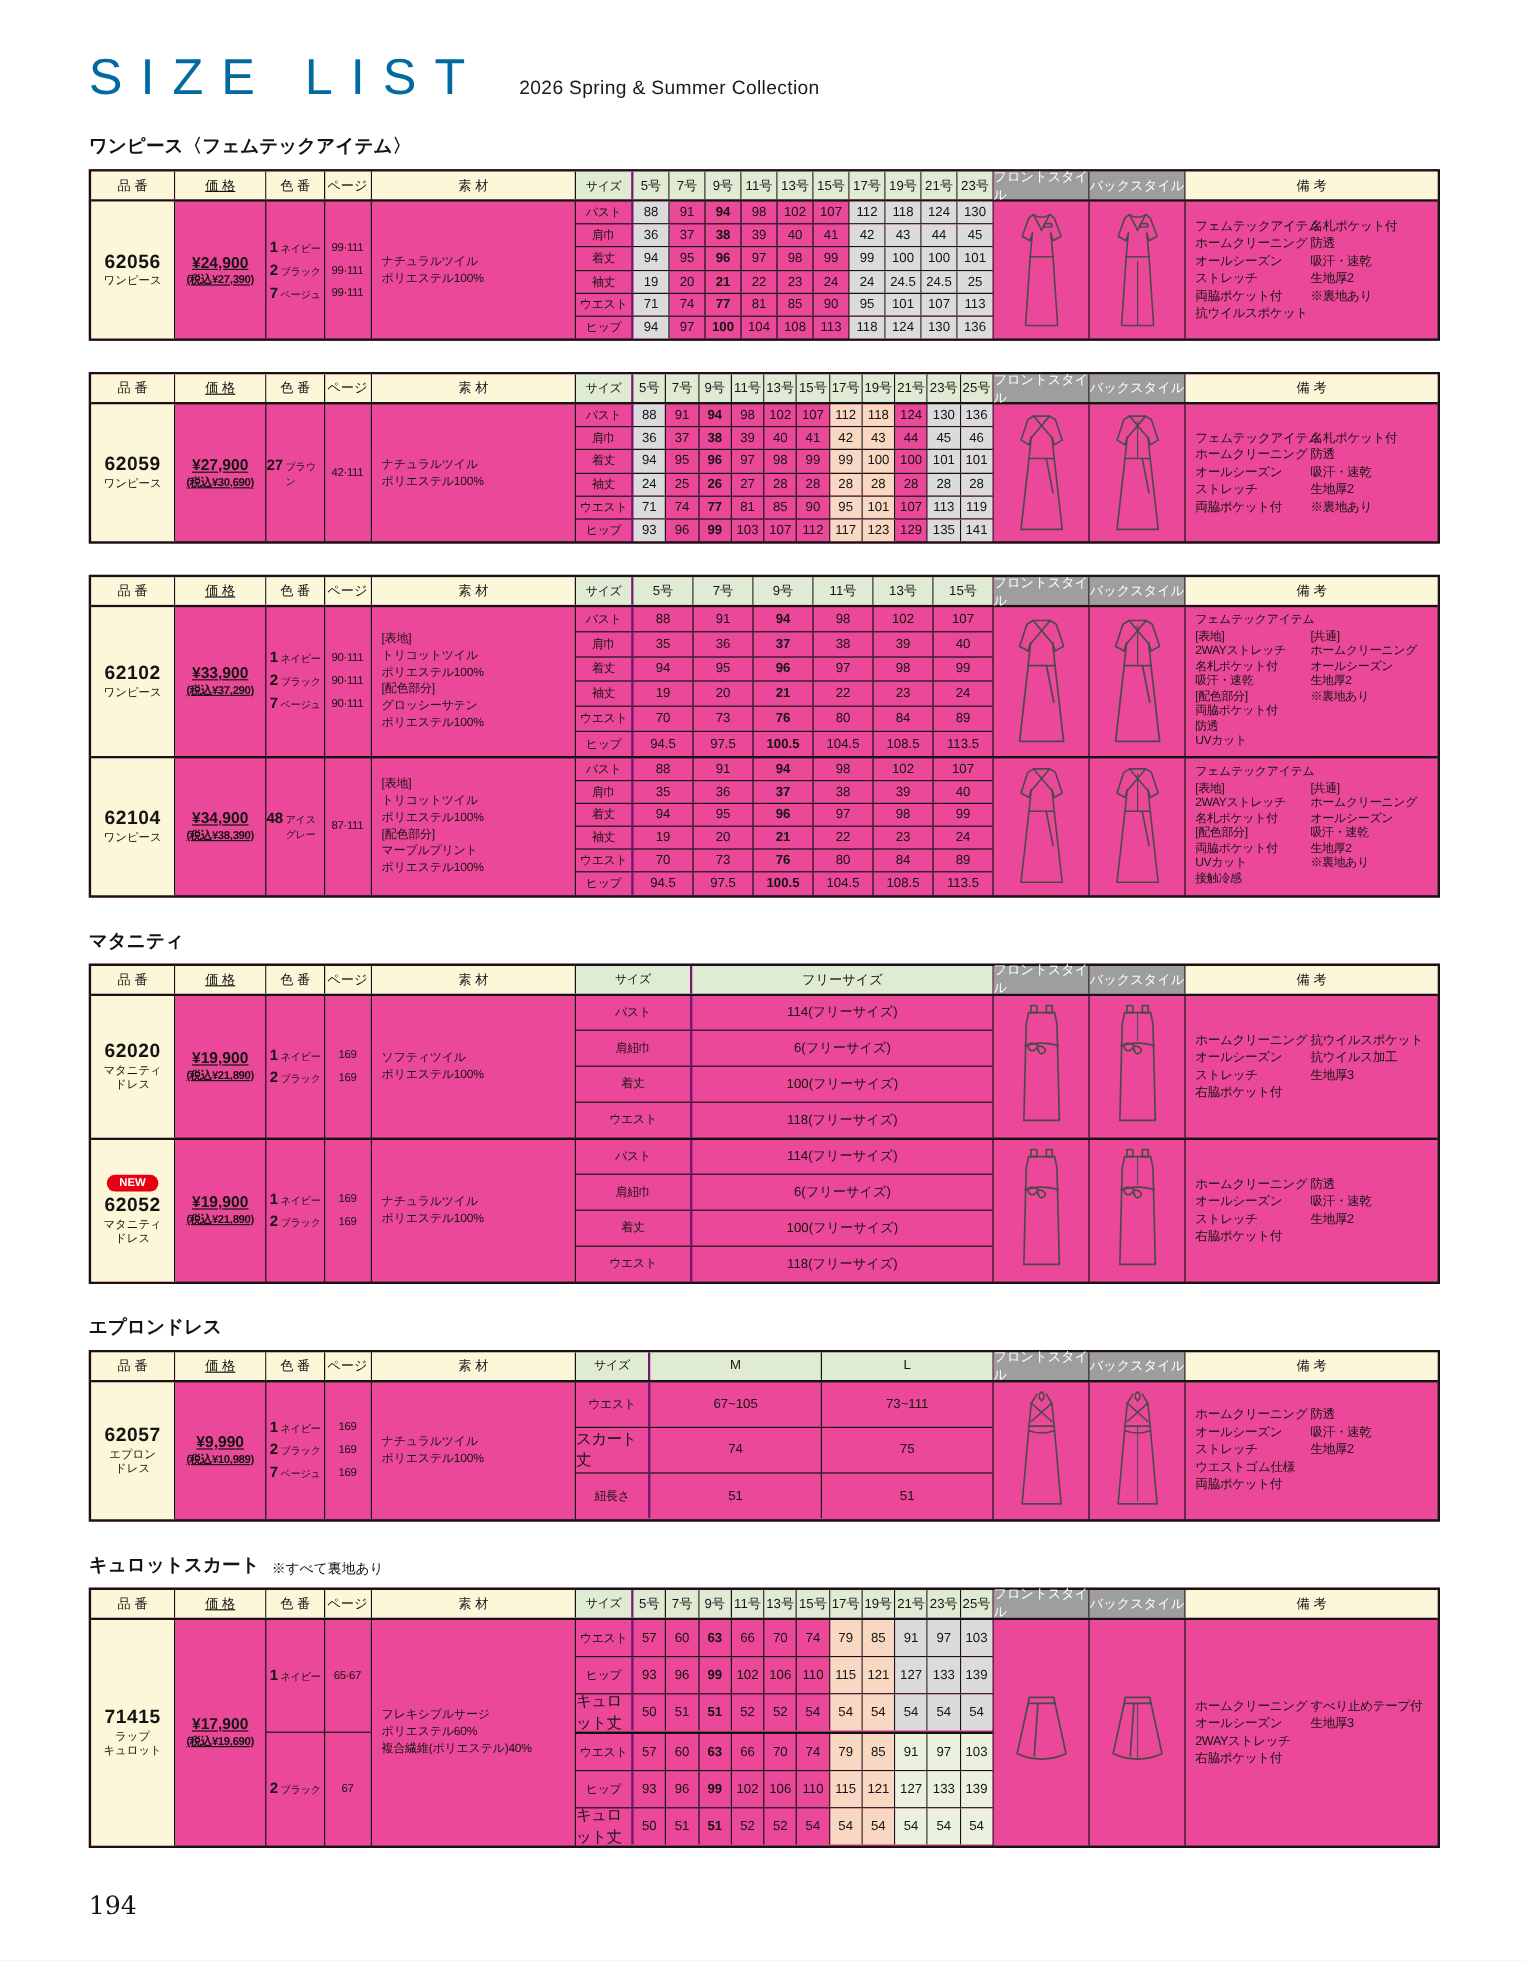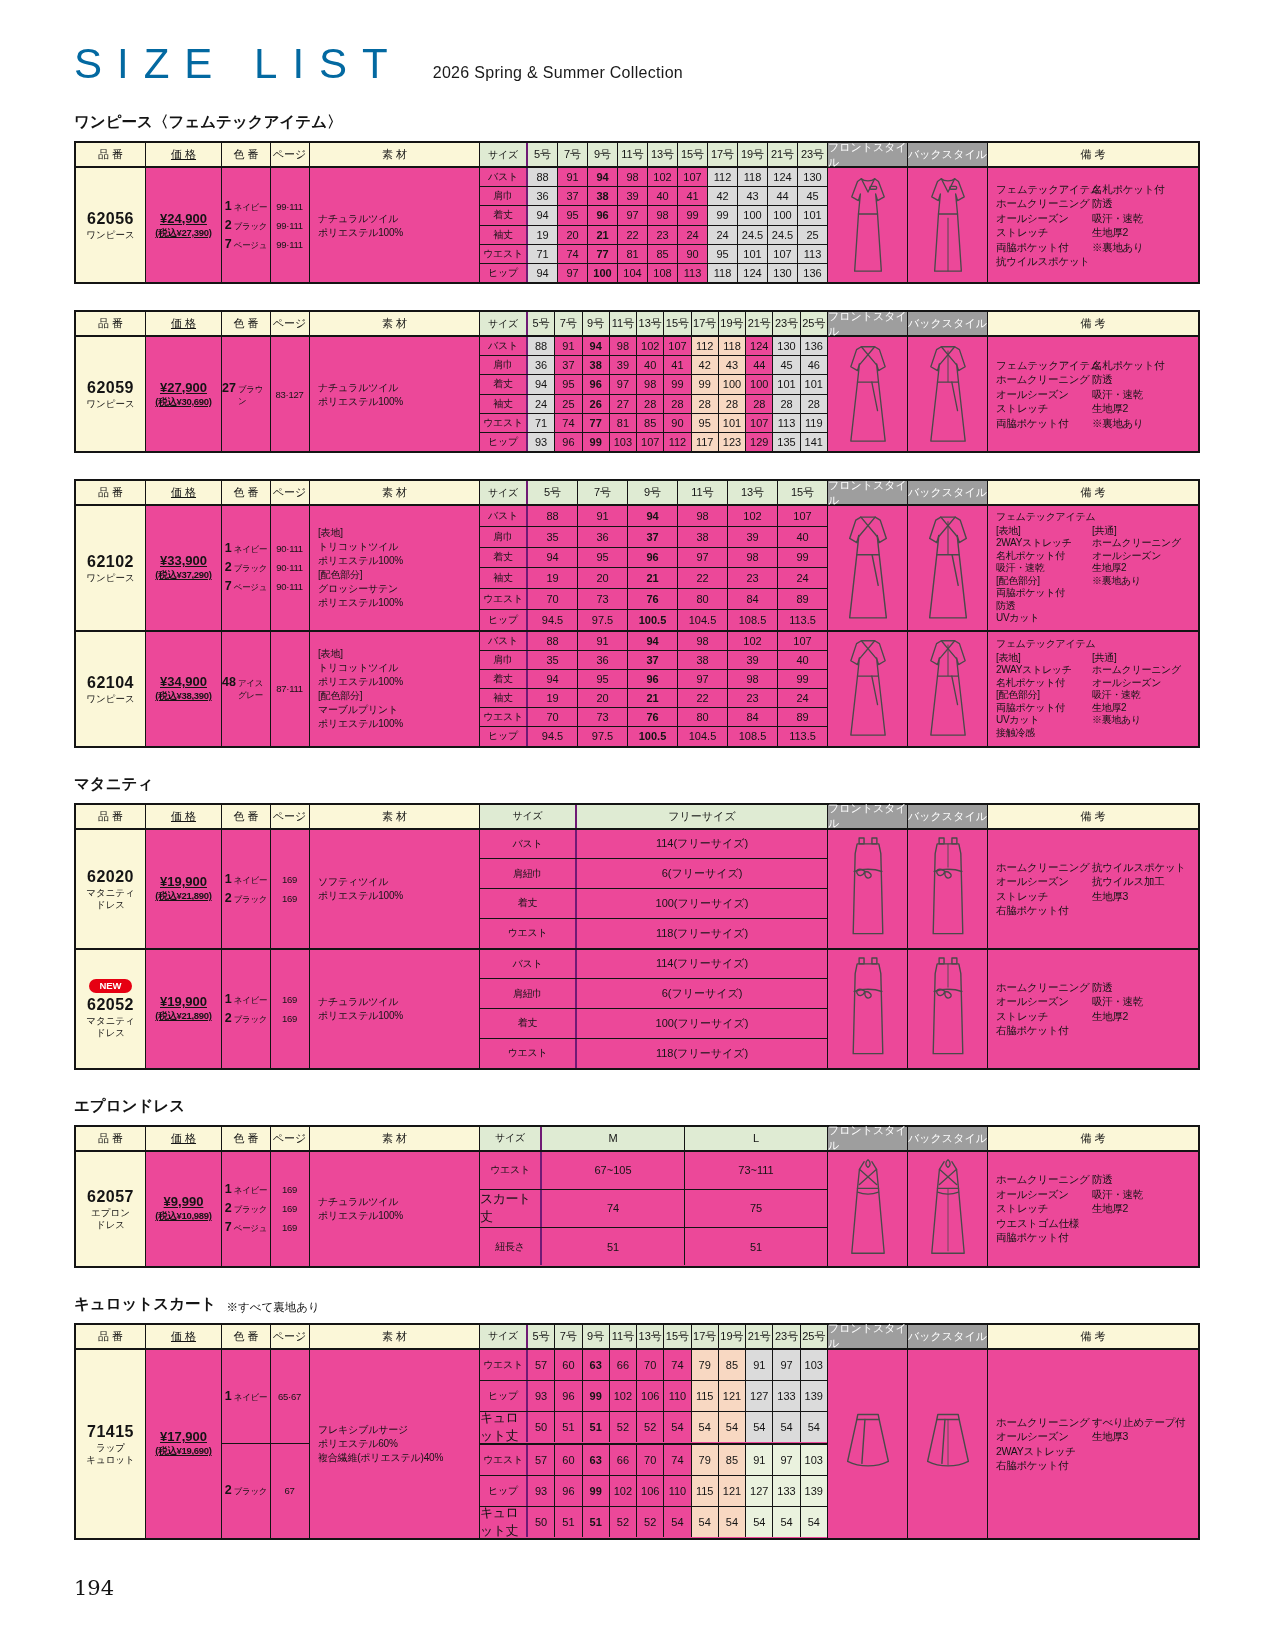--- a/index.html
+++ b/index.html
@@ -321,21 +321,21 @@
                 <div class="price">¥27,900</div>
                 <div class="ptax">(税込¥30,690)</div>
               </div>
               <div class="tc c-colpg">
                 <div class="cgroup">
                   <div class="cline">
                     <div class="cl-col">
                       <div class="cl-num">27</div>
                       <div class="cl-name">ブラウン</div>
                     </div>
-                    <div class="cl-pg">83·127</div>
+                    <div class="cl-pg">42·111</div>
                   </div>
                 </div>
               </div>
               <div class="tc c-mat">
                 <div class="mline">ナチュラルツイル</div>
                 <div class="mline">ポリエステル100%</div>
               </div>
               <div class="tc c-size sgroups">
                 <div class="sgroup">
                   <div class="srow">

